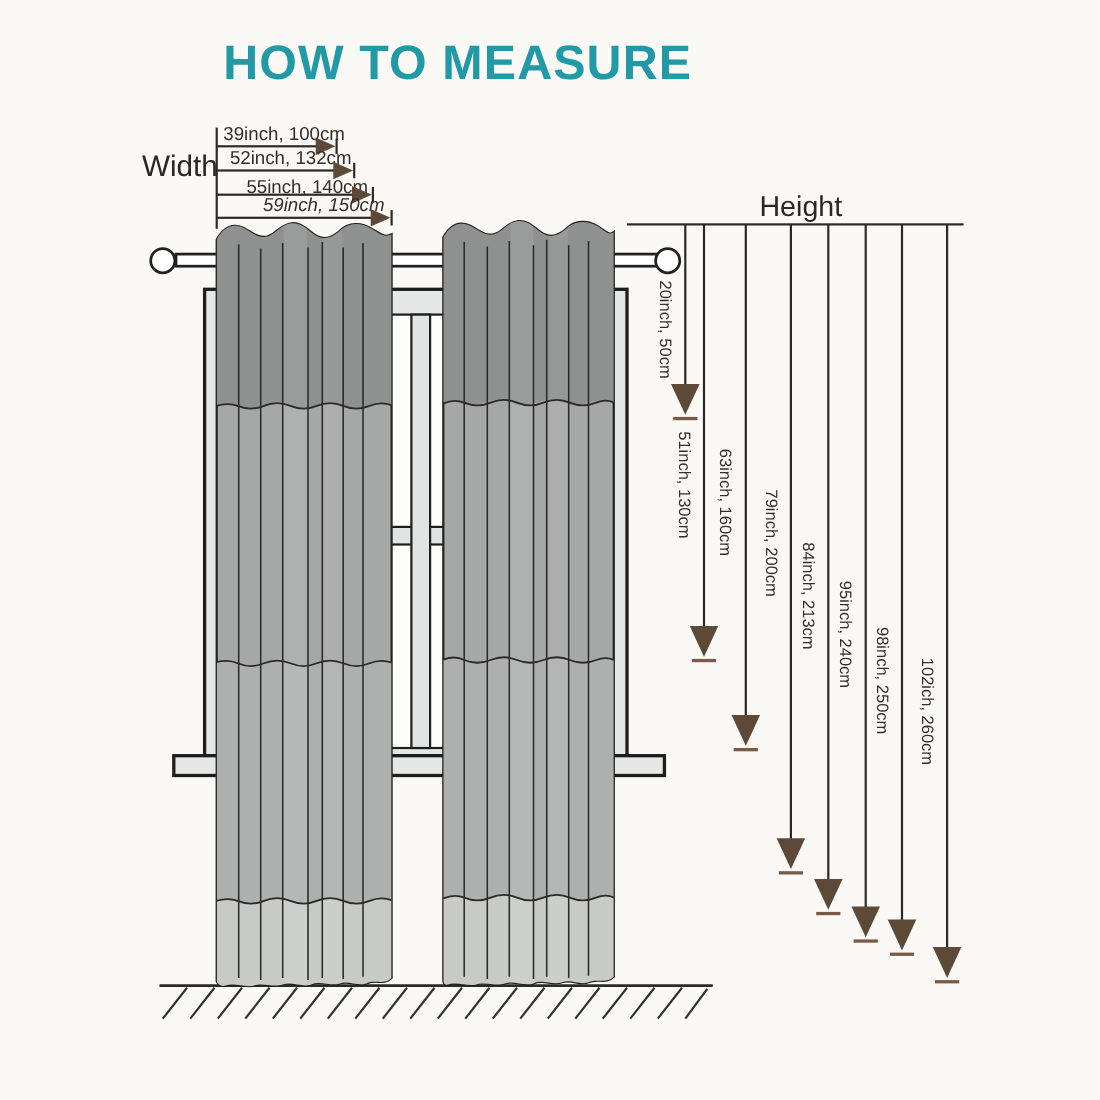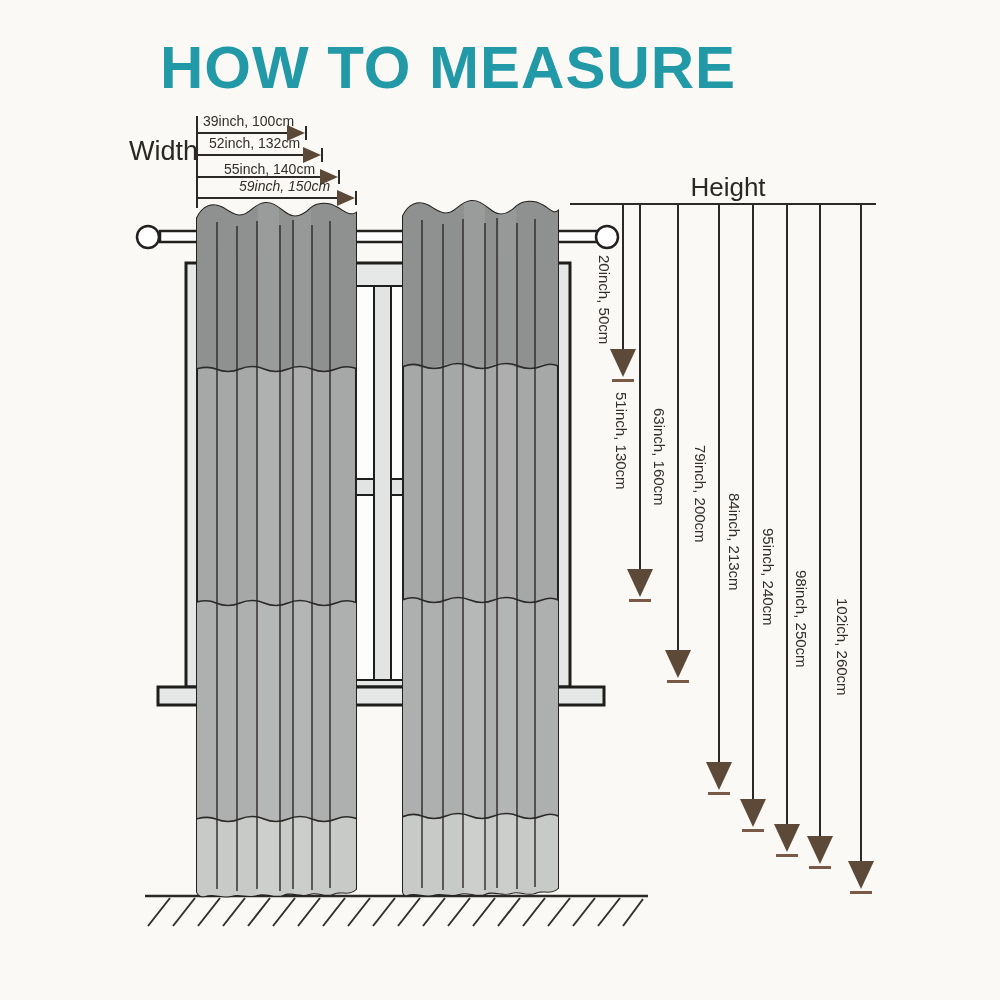--- a/index.html
+++ b/index.html
@@ -4,30 +4,30 @@
 <style>
   html,body{margin:0;padding:0;}
   #canvas{
     position:relative;width:1000px;height:1000px;overflow:hidden;
     background:#faf9f5;
     font-family:"Liberation Sans", sans-serif;
     color:#322d29;
   }
   #title{
     position:absolute;top:33px;left:0;width:832px;text-align:center;
-    font-size:60px;font-weight:bold;letter-spacing:1px;color:#2199a6;margin-left:32px;
+    font-size:44px;font-weight:bold;letter-spacing:1px;color:#2199a6;
   }
   #width-label{position:absolute;left:129px;top:136px;font-size:27px;color:#2b2824;}
   #height-label{position:absolute;left:680px;top:172px;width:96px;text-align:center;font-size:26px;color:#2b2824;}
   .vbase{position:absolute;left:196px;top:116px;width:2px;height:92px;background:#2d2926;}
   .hbase{position:absolute;left:570px;top:203px;width:306px;height:2px;background:#2d2926;}
   .wline{position:absolute;height:2px;background:#2d2926;}
   .whead{position:absolute;width:0;height:0;border-left:18px solid #5d4938;border-top:8px solid transparent;border-bottom:8px solid transparent;}
   .wtick{position:absolute;width:2px;height:14px;background:#2d2926;}
-  .wlabel{position:absolute;font-size:14px;line-height:19px;white-space:nowrap;color:#332e2a;}
+  .wlabel{position:absolute;font-size:17px;line-height:19px;white-space:nowrap;color:#332e2a;}
   .hline{position:absolute;width:2px;background:#2d2926;}
   .htri{position:absolute;width:0;height:0;border-top:28px solid #5d4938;border-left:13px solid transparent;border-right:13px solid transparent;}
   .htick{position:absolute;width:22px;height:3px;background:#7a5a47;}
   .hlabel{position:absolute;font-size:15px;line-height:17px;white-space:nowrap;color:#332e2a;writing-mode:vertical-rl;}
   #scene{position:absolute;left:100px;top:195px;width:560px;height:750px;}
 </style>
 </head>
 <body>
 <div id="canvas">
 

